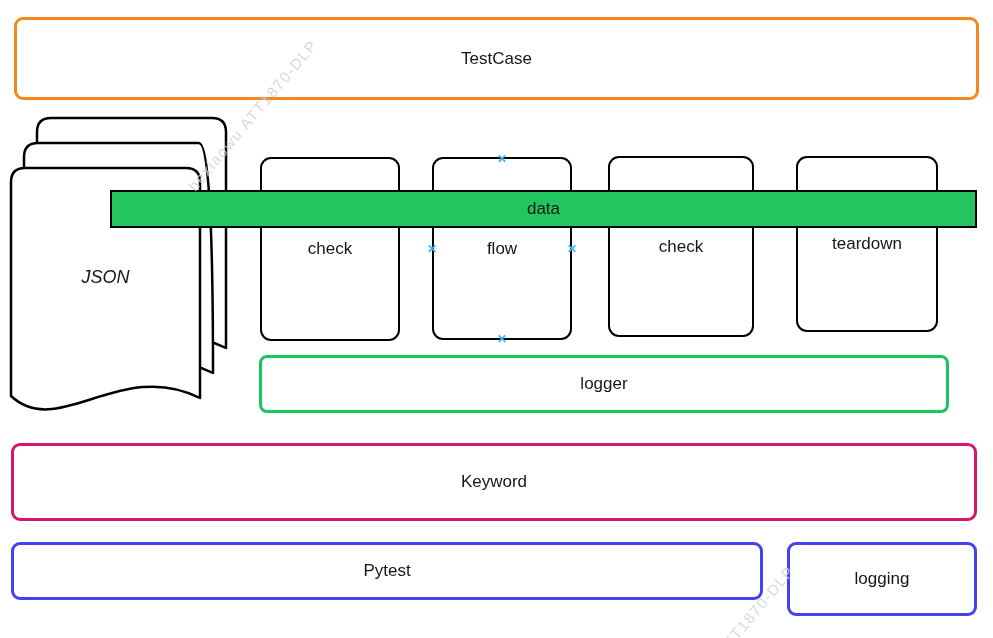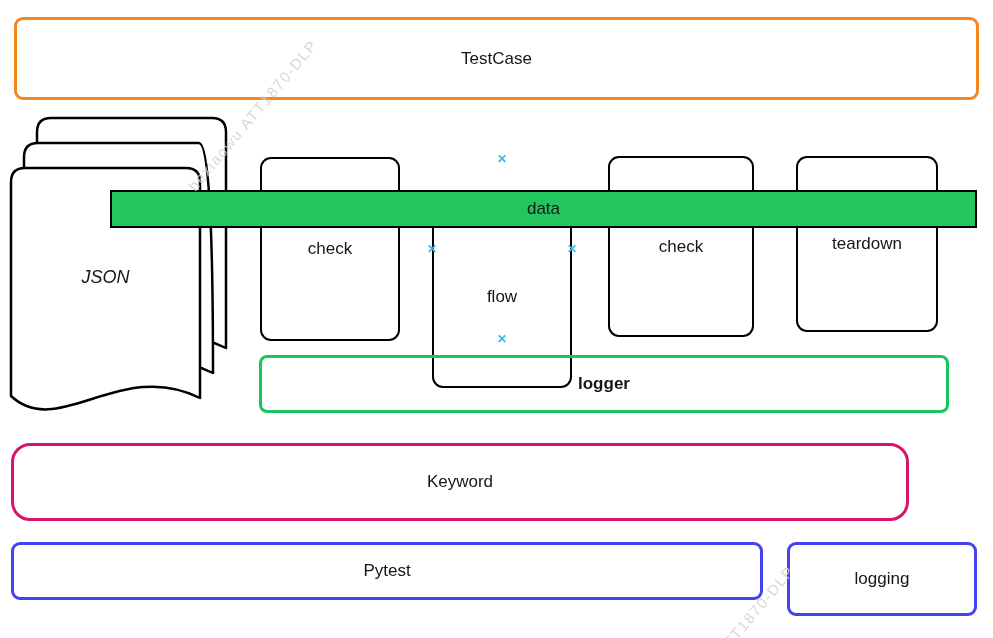--- a/index.html
+++ b/index.html
@@ -10,32 +10,32 @@
     color:#111;
   }
   .abs{position:absolute;box-sizing:border-box;}
   .center{display:flex;align-items:center;justify-content:center;}
   .lbl{font-size:17px;color:#161616;}
 
   
   .testcase-box{left:14px;top:17px;width:965px;height:83px;
     border:3px solid var(--testcase-border);border-radius:9px;background:transparent;z-index:3;}
   .logger-box{left:259px;top:355px;width:690px;height:58px;
-    border:3px solid var(--logger-border);border-radius:8px;background:transparent;z-index:3;font-weight:bold;}
-  .keyword-box{left:11px;top:443px;width:898px;height:78px;
-    border:3px solid var(--keyword-border);border-radius:19px;background:transparent;z-index:3;}
+    border:3px solid var(--logger-border);border-radius:8px;background:transparent;z-index:3;}
+  .keyword-box{left:11px;top:443px;width:966px;height:78px;
+    border:3px solid var(--keyword-border);border-radius:9px;background:transparent;z-index:3;}
   .pytest-box{left:11px;top:542px;width:752px;height:58px;
     border:3px solid var(--pytest-border);border-radius:9px;background:transparent;z-index:3;text-align:center;}
   .logging-box{left:787px;top:542px;width:190px;height:74px;
     border:3px solid var(--logging-border);border-radius:9px;background:transparent;z-index:3;}
 
   
   .step{border:2.5px solid var(--shape-stroke);border-radius:11px;background:#fff;z-index:2;}
   .step-setup{left:260px;top:157px;width:140px;height:184px;}
-  .step-flow{left:432px;top:157px;width:140px;height:183px;margin-top:48px;}
+  .step-flow{left:432px;top:157px;width:140px;height:183px;}
   .step-check{left:608px;top:156px;width:146px;height:181px;}
   .step-teardown{left:796px;top:156px;width:142px;height:176px;}
 
   
   .data-bar{left:110px;top:190px;width:867px;height:38px;
     border:2.5px solid var(--shape-stroke);background:#22c55e;z-index:4;}
 
   
   .doc-svg{left:0;top:100px;width:250px;height:350px;z-index:1;}
   .doc-svg path{fill:#ffffff;stroke:var(--shape-stroke);stroke-width:2.5;stroke-linejoin:round;}

